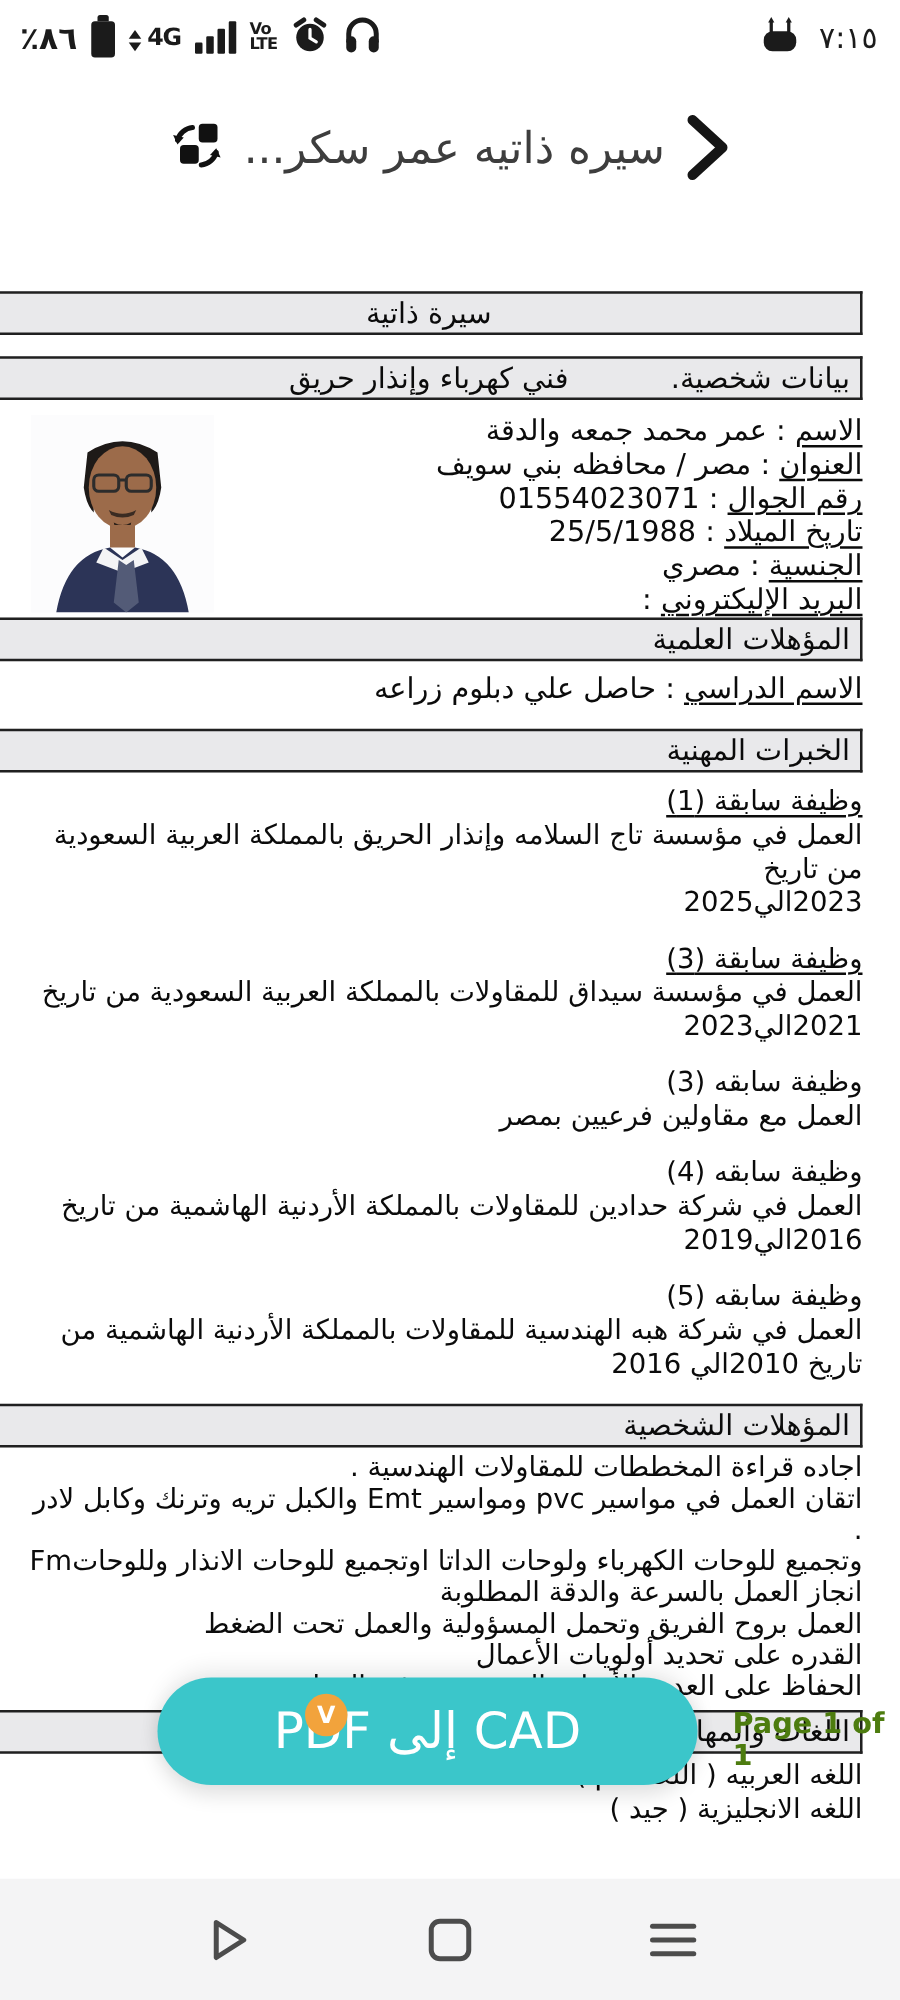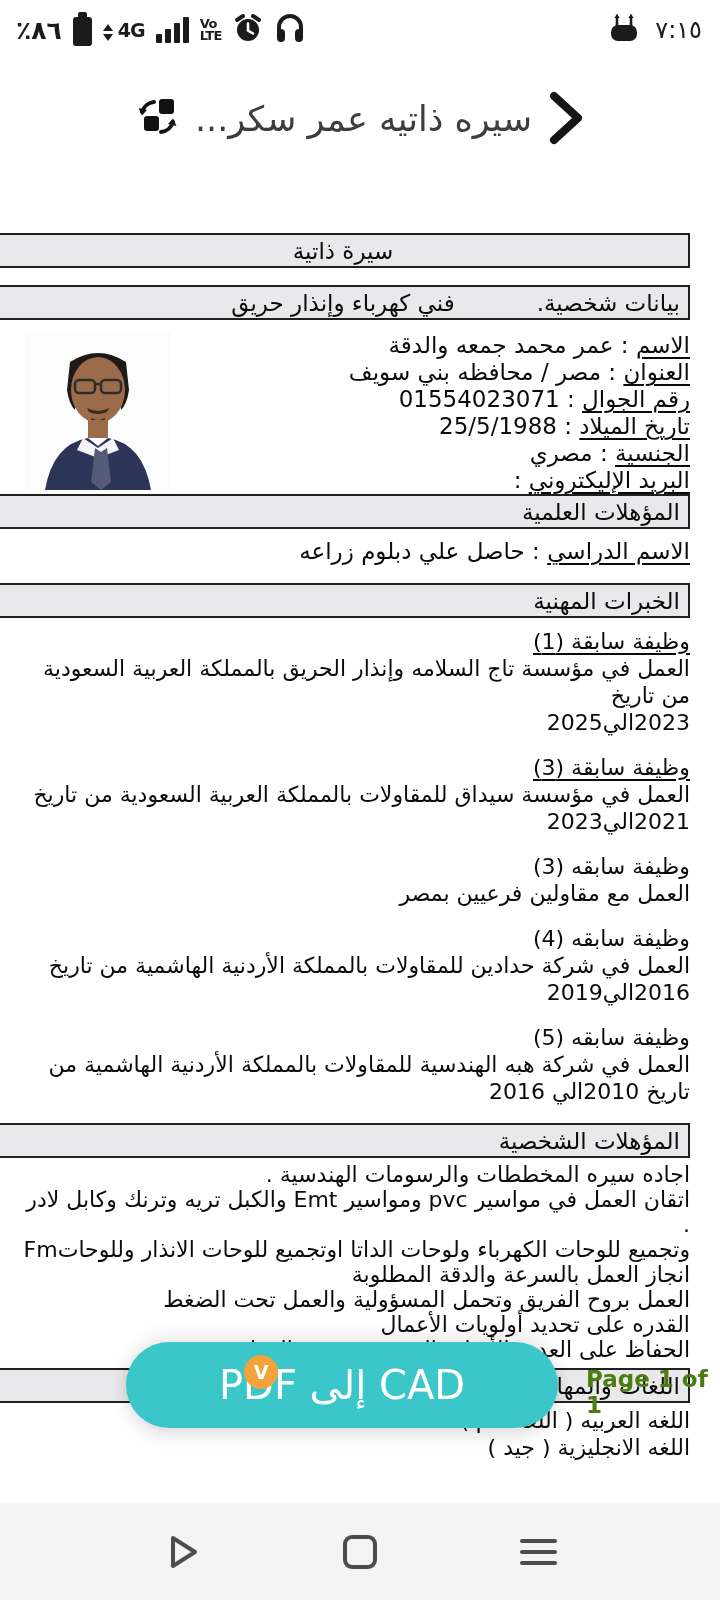--- a/index.html
+++ b/index.html
@@ -220,21 +220,21 @@
         <div><span>وظيفة سابقه (5)</span></div>
         <div class="job-desc">العمل في شركة هبه الهندسية للمقاولات بالمملكة الأردنية الهاشمية من تاريخ 2010الي 2016</div>
       </div>
     </div>
 
     <div class="bar">
       <span class="side-heading">المؤهلات الشخصية</span>
     </div>
 
     <div class="skills-list">
-      <div>اجاده سيره المخططات والرسومات الهندسية .</div>
+      <div>اجاده قراءة المخططات للمقاولات الهندسية .</div>
       <div>اتقان العمل في مواسير pvc ومواسير Emt والكبل تريه وترنك وكابل لادر .</div>
       <div>وتجميع للوحات الكهرباء ولوحات الداتا اوتجميع للوحات الانذار وللوحاتFm</div>
       <div>انجاز العمل بالسرعة والدقة المطلوبة</div>
       <div>العمل بروح الفريق وتحمل المسؤولية والعمل تحت الضغط</div>
       <div>القدره على تحديد أولويات الأعمال</div>
       <div>الحفاظ على العدد والأدوات المستخدمة في العمل</div>
     </div>
 
     <div class="bar">
       <span class="side-heading">اللغات والمهارات</span>

